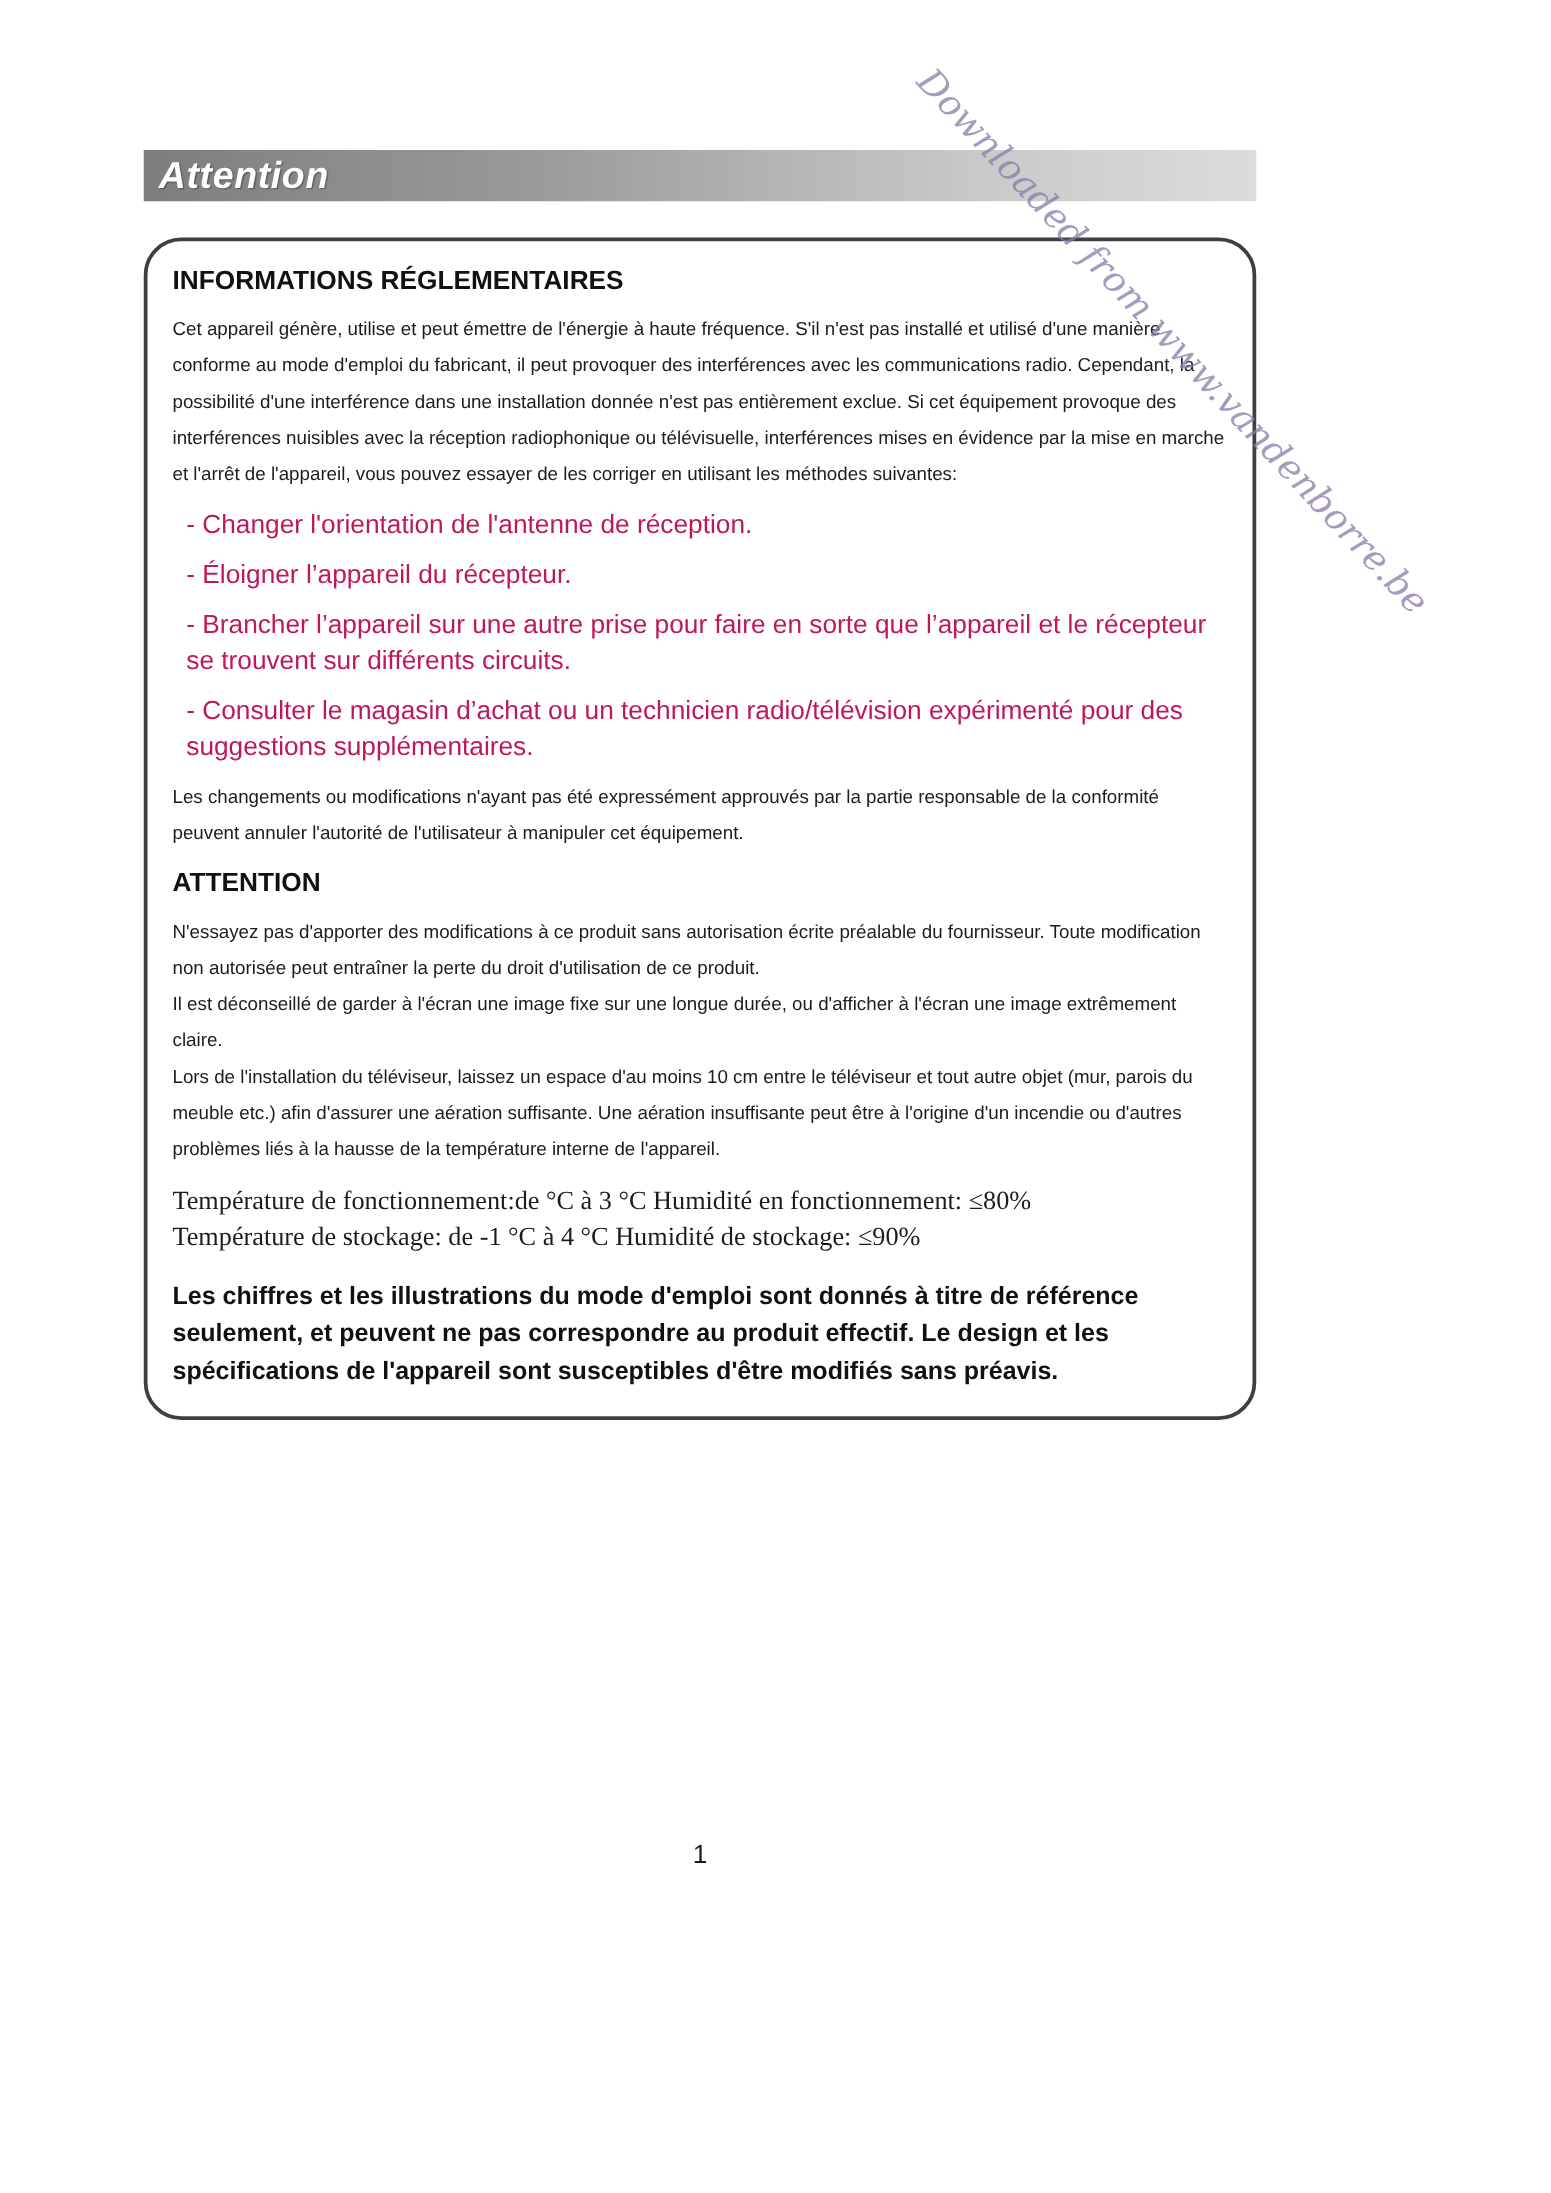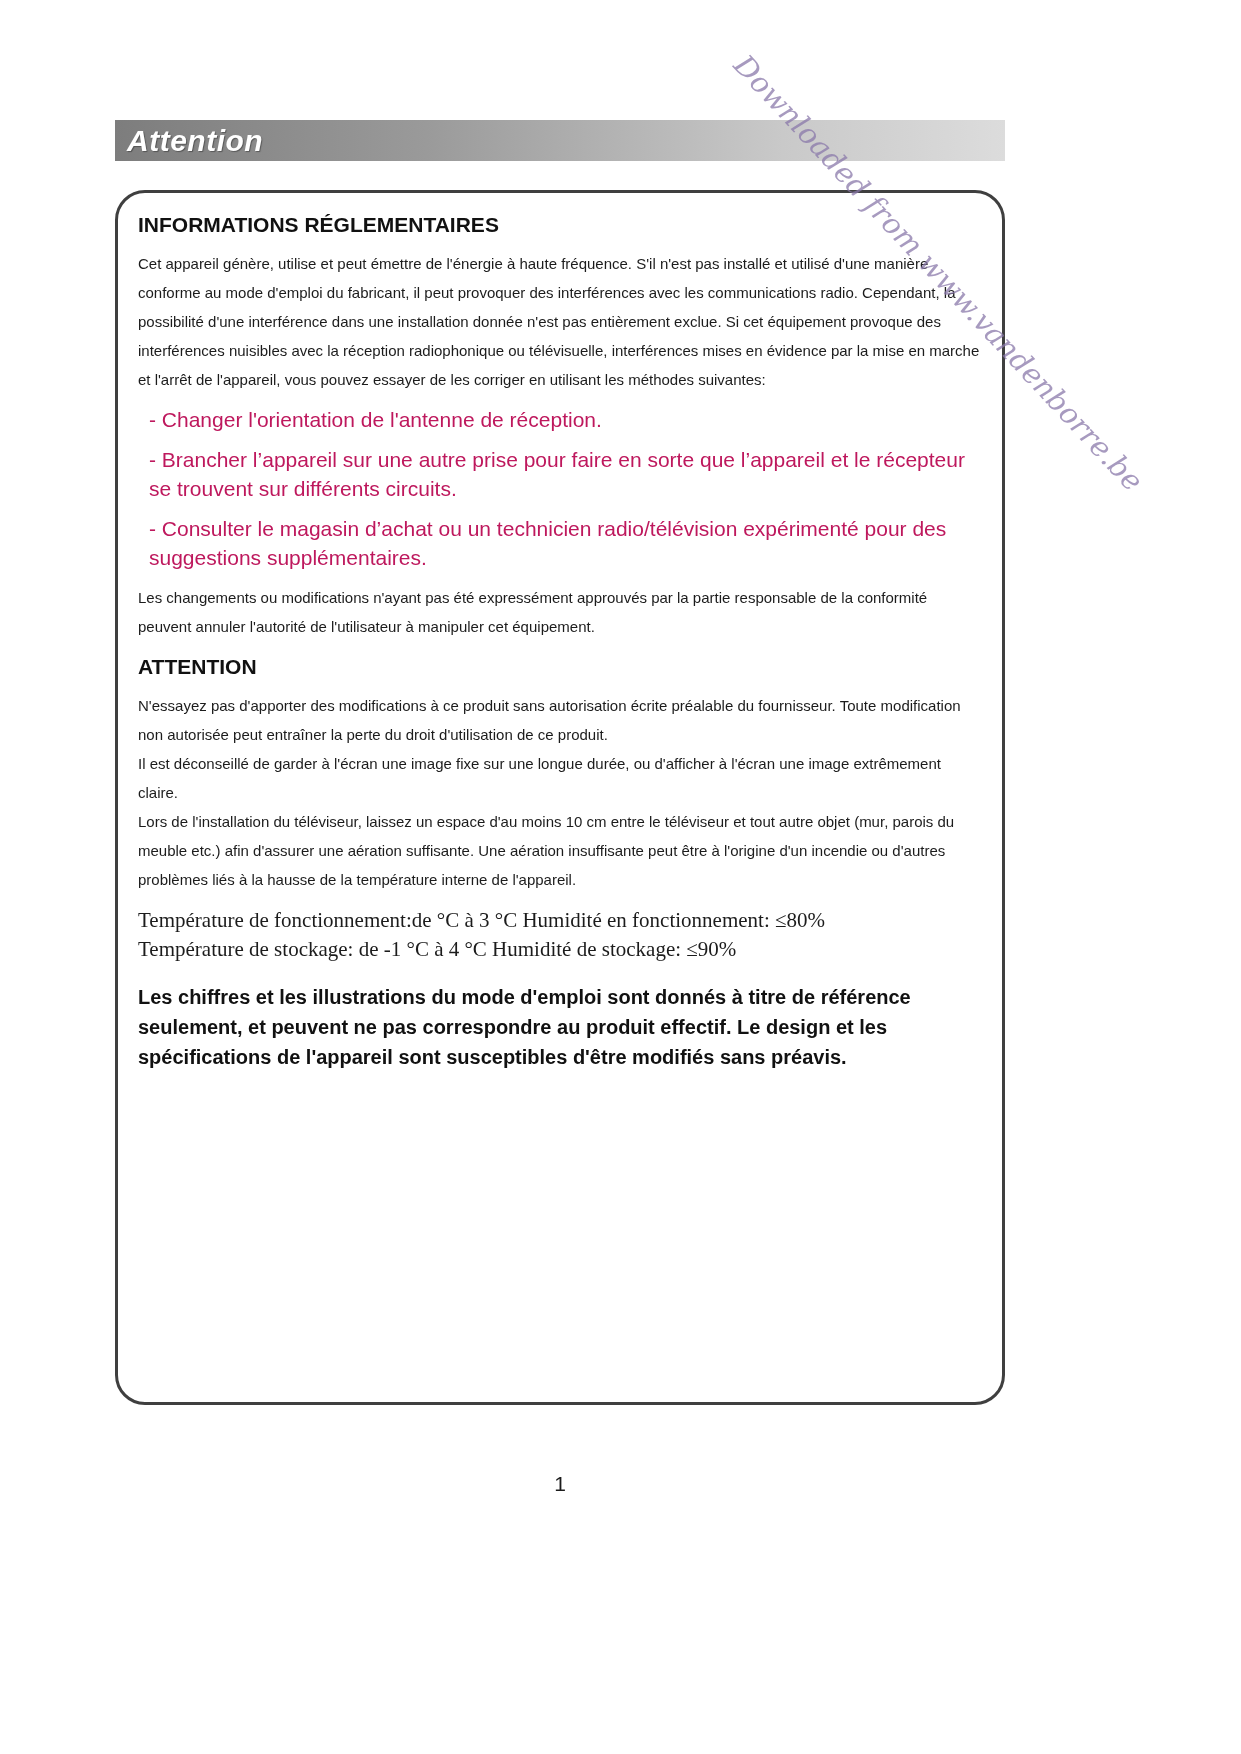--- a/index.html
+++ b/index.html
@@ -46,21 +46,21 @@
     color: #ffffff;
     padding-left: 12px;
     text-shadow: 1px 1px 1px rgba(0,0,0,0.35);
     letter-spacing: 0.5px;
   }
   .content-box {
     position: absolute;
     left: 115px;
     top: 190px;
     width: 890px;
-    height: 1215px;
+    height: 946px;
     box-sizing: border-box;
     border: 3px solid #3f3f3f;
     border-radius: 30px;
     padding: 20px 20px 0 20px;
     background: #ffffff;
   }
   .section-title {
     font-size: 21px;
     font-weight: bold;
     margin: 0 0 12px 0;
@@ -119,20 +119,21 @@
   <span class="header-title">Attention</span>
 </div>
 
 <div class="content-box">
 
   <h2 class="section-title">INFORMATIONS RÉGLEMENTAIRES</h2>
 
   <p class="para">Cet appareil génère, utilise et peut émettre de l'énergie à haute fréquence. S'il n'est pas installé et utilisé d'une manière conforme au mode d'emploi du fabricant, il peut provoquer des interférences avec les communications radio. Cependant, la possibilité d'une interférence dans une installation donnée n'est pas entièrement exclue. Si cet équipement provoque des interférences nuisibles avec la réception radiophonique ou télévisuelle, interférences mises en évidence par la mise en marche et l'arrêt de l'appareil, vous pouvez essayer de les corriger en utilisant les méthodes suivantes:</p>
 
   <p class="bullet">- Changer l'orientation de l'antenne de réception.</p>
+  <p class="bullet">- Éloigner l’appareil du récepteur.</p>
   <p class="bullet">- Brancher l’appareil sur une autre prise pour faire en sorte que l’appareil et le récepteur se trouvent sur différents circuits.</p>
   <p class="bullet">- Consulter le magasin d’achat ou un technicien radio/télévision expérimenté pour des suggestions supplémentaires.</p>
 
   <p class="para">Les changements ou modifications n'ayant pas été expressément approuvés par la partie responsable de la conformité peuvent annuler l'autorité de l'utilisateur à manipuler cet équipement.</p>
 
   <h2 class="section-title attention">ATTENTION</h2>
 
   <p class="para">N'essayez pas d'apporter des modifications à ce produit sans autorisation écrite préalable du fournisseur. Toute modification non autorisée peut entraîner la perte du droit d'utilisation de ce produit.</p>
 
   <p class="para">Il est déconseillé de garder à l'écran une image fixe sur une longue durée, ou d'afficher à l'écran une image extrêmement claire.</p>

